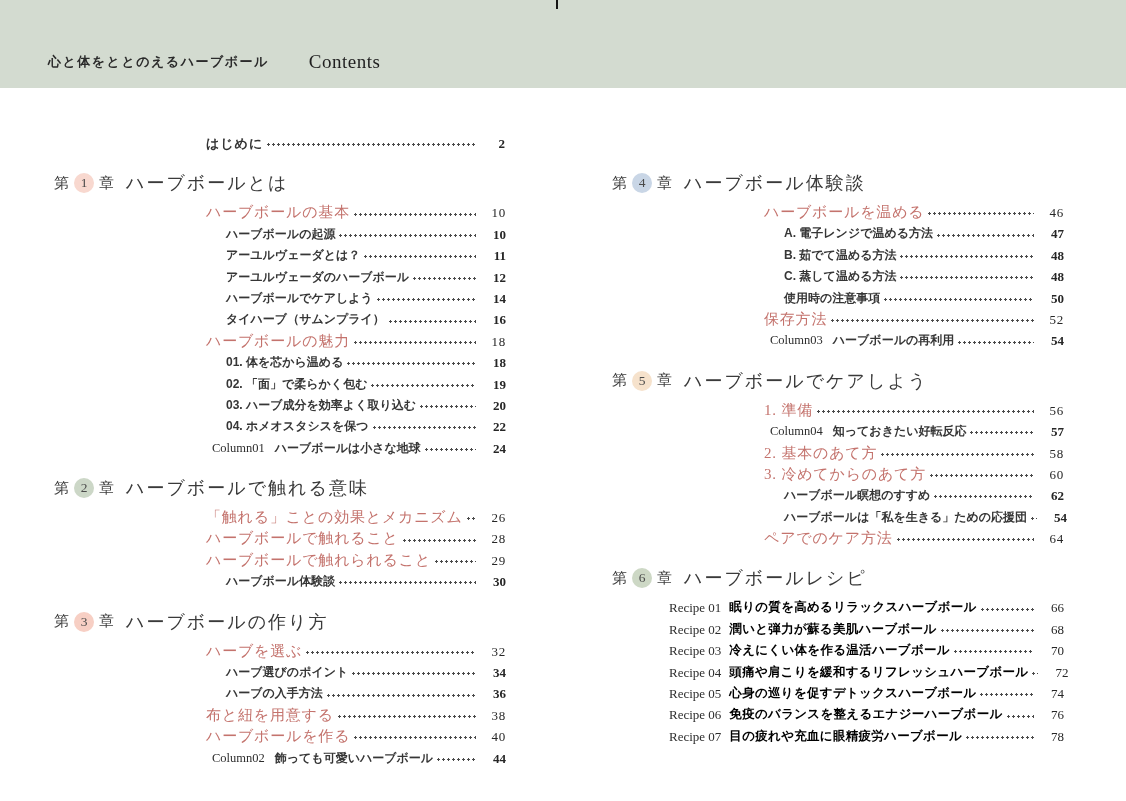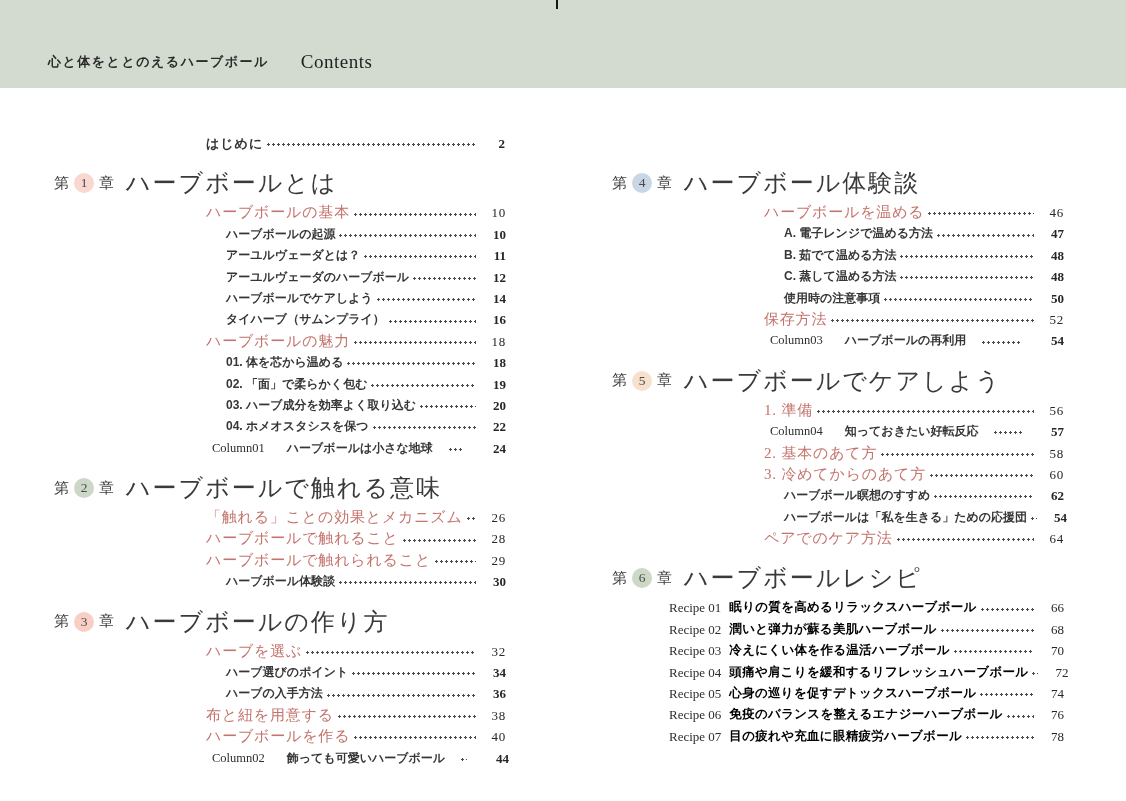--- a/index.html
+++ b/index.html
@@ -14,21 +14,21 @@
     font-family: "Liberation Serif", "DejaVu Serif", serif;
     color: var(--ink);
     position: relative;
     overflow: hidden;
   }
   .band {
     position: absolute; top: 0; left: 0;
     width: 1126px; height: 88px;
     background: var(--band);
     display: flex; align-items: flex-end;
-    padding: 0 0 17px 48px; gap: 32px;
+    padding: 0 0 17px 48px; gap: 40px;
   }
   .book-title {
     font-family: "Liberation Serif", "DejaVu Serif", serif;
     font-weight: 700; font-size: 13px; letter-spacing: 1.5px; color: #2b2b2b;
   }
   .contents-label {
     font-family: "Liberation Serif", "DejaVu Serif", serif;
     font-size: 19px; color: #1f1f1f; letter-spacing: 0.5px; line-height: 1;
   }
   .tick {
@@ -43,42 +43,42 @@
     display: flex; align-items: center;
     margin: 16px 0 6px 0; height: 26px;
     color: #3d3d3d; white-space: nowrap;
   }
   .ch-pre { font-size: 15px; }
   .ch-num {
     width: 20px; height: 20px; border-radius: 50%;
     display: flex; align-items: center; justify-content: center;
     font-size: 13.5px; color: #4a4a4a; margin: 0 5px; flex: none;
   }
-  .ch-title { font-size: 24px; margin-left: 12px; letter-spacing: 2px; color: #3a3a3a; }
+  .ch-title { font-size: 18px; margin-left: 12px; letter-spacing: 2px; color: #3a3a3a; }
 
   .row {
     display: flex; align-items: center;
     height: 21.4px; line-height: 21.4px; white-space: nowrap;
   }
   .row .title { flex: none; }
   .leader {
     flex: 1 1 auto; min-width: 6px; height: 3px;
     align-self: center; margin: 2px 6px 0 4px;
     background-image: radial-gradient(circle at 1.5px 1.5px, #4a4a4a 1px, rgba(0,0,0,0) 1.4px);
     background-size: 5px 3px; background-repeat: repeat-x; background-position: left center;
   }
   .page-num {
     flex: none; width: 24px; text-align: right;
     font-family: "Liberation Serif", "DejaVu Serif", serif;
     font-size: 13px; color: #262626;
   }
   .row.intro { padding-left: 152px; font-family: "Liberation Sans", "DejaVu Sans", sans-serif; font-weight: 700; font-size: 13px; letter-spacing: 1px; color: #333; }
   .row.major { padding-left: 152px; font-size: 15px; letter-spacing: 0.8px; color: var(--accent); }
   .row.minor { padding-left: 172px; font-family: "Liberation Sans", "DejaVu Sans", sans-serif; font-weight: 600; font-size: 12px; color: #363636; }
-  .row.colrow { padding-left: 158px; font-family: "Liberation Sans", "DejaVu Sans", sans-serif; font-weight: 600; font-size: 12px; color: #363636; gap: 12px; }
+  .row.colrow { padding-left: 158px; font-family: "Liberation Sans", "DejaVu Sans", sans-serif; font-weight: 600; font-size: 12px; color: #363636; }
   .row.colrow .label { font-family: "Liberation Serif", "DejaVu Serif", serif; font-weight: 400; font-size: 12.5px; color: #2d2d2d; margin-right: 10px; }
   .row.recipe { padding-left: 57px; font-size: 12.5px; }
   .row.recipe .label { font-family: "Liberation Serif", "DejaVu Serif", serif; font-size: 13px; color: #2d2d2d; margin-right: 8px; }
   .row.recipe .title { font-weight: 700; letter-spacing: 0.3px; color: #000000; }
 </style>
 </head>
 <body>
 
 <div class="page">
   <header class="band">

